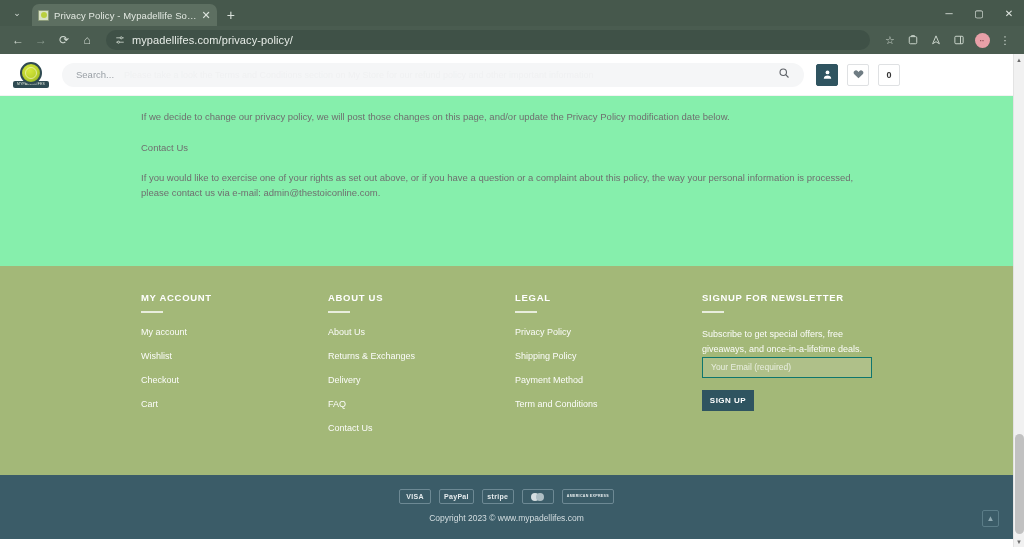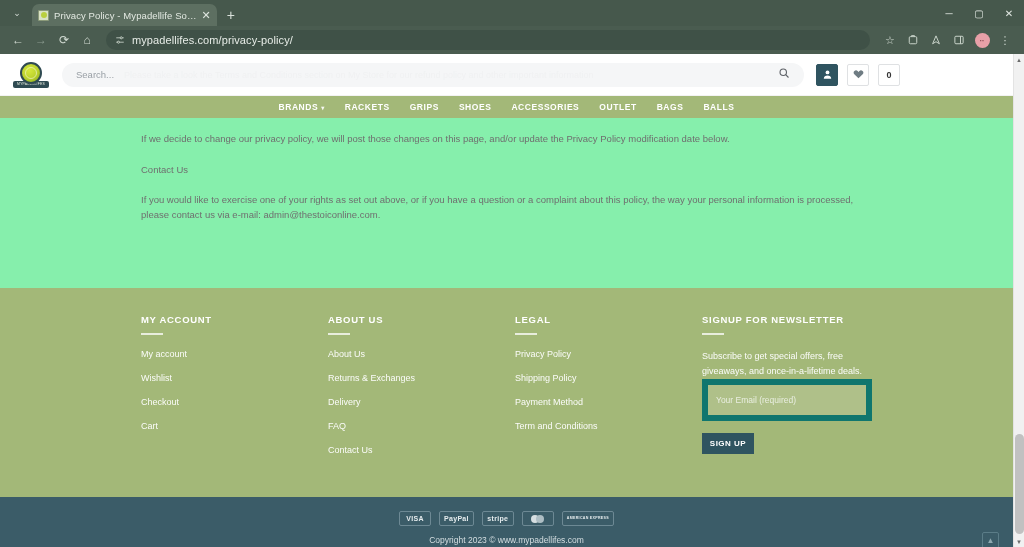--- a/index.html
+++ b/index.html
@@ -161,22 +161,22 @@
     font-size: 9.5px; font-weight: bold; letter-spacing: .7px;
     margin-bottom: 8px; color:#ffffff;
   }
   .frule { width: 22px; height: 2px; background: rgba(255,255,255,.75); margin-bottom: 14px; }
   .fcol a {
     display: block; font-size: 9px; color: #ffffff; text-decoration: none;
     margin-bottom: 14px; opacity: .96;
   }
   .fdesc { font-size: 9px; line-height: 1.65; opacity: .96; max-width: 178px;}
   .email-input {
-    width: 170px; height: 21px; background: #afc089; border: 6px solid #0f766e;
-    display: flex; align-items: center; padding: 15px 8px;
+    width: 170px; height: 21px; background: #afc089; border: 1px solid #0f766e;
+    display: flex; align-items: center; padding: 8px 8px;
   }
   .email-input span { font-size: 8.5px; color: #e9eee0; }
   .signup-btn {
     margin-top: 12px; width: 52px; height: 21px; background: #2f5460;
     display: flex; align-items: center; justify-content: center;
   }
   .signup-btn span { font-size: 8px; color: #fff; font-weight: bold; letter-spacing: .5px; }
 
   
   .bottombar {
@@ -321,33 +321,20 @@
           <svg width="11" height="11" viewBox="0 0 16 16" fill="#6f7c83">
             <path d="M8 13.6 1.9 7.7a3.4 3.4 0 0 1 4.8-4.8L8 4.2l1.3-1.3a3.4 3.4 0 0 1 4.8 4.8z"></path>
           </svg>
         </div>
         <div class="hdr-btn">
           <span class="cart-count">0</span>
         </div>
       </div>
     </div>
 
-    <div class="navbar">
-      <a href="#">
-        <span>BRANDS</span>
-        <span class="caret">▾</span>
-      </a>
-      <a href="#">RACKETS</a>
-      <a href="#">GRIPS</a>
-      <a href="#">SHOES</a>
-      <a href="#">ACCESSORIES</a>
-      <a href="#">OUTLET</a>
-      <a href="#">BAGS</a>
-      <a href="#">BALLS</a>
-    </div>
 
     <div class="article">
       <p class="tight">If we decide to change our privacy policy, we will post those changes on this page, and/or update the Privacy Policy modification date below.</p>
       <p class="tight">Contact Us</p>
       <p>If you would like to exercise one of your rights as set out above, or if you have a question or a complaint about this policy, the way your personal information is processed, please contact us via e-mail: admin@thestoiconline.com.</p>
     </div>
 
     <div class="footer">
 
       <div class="fcol c1">

